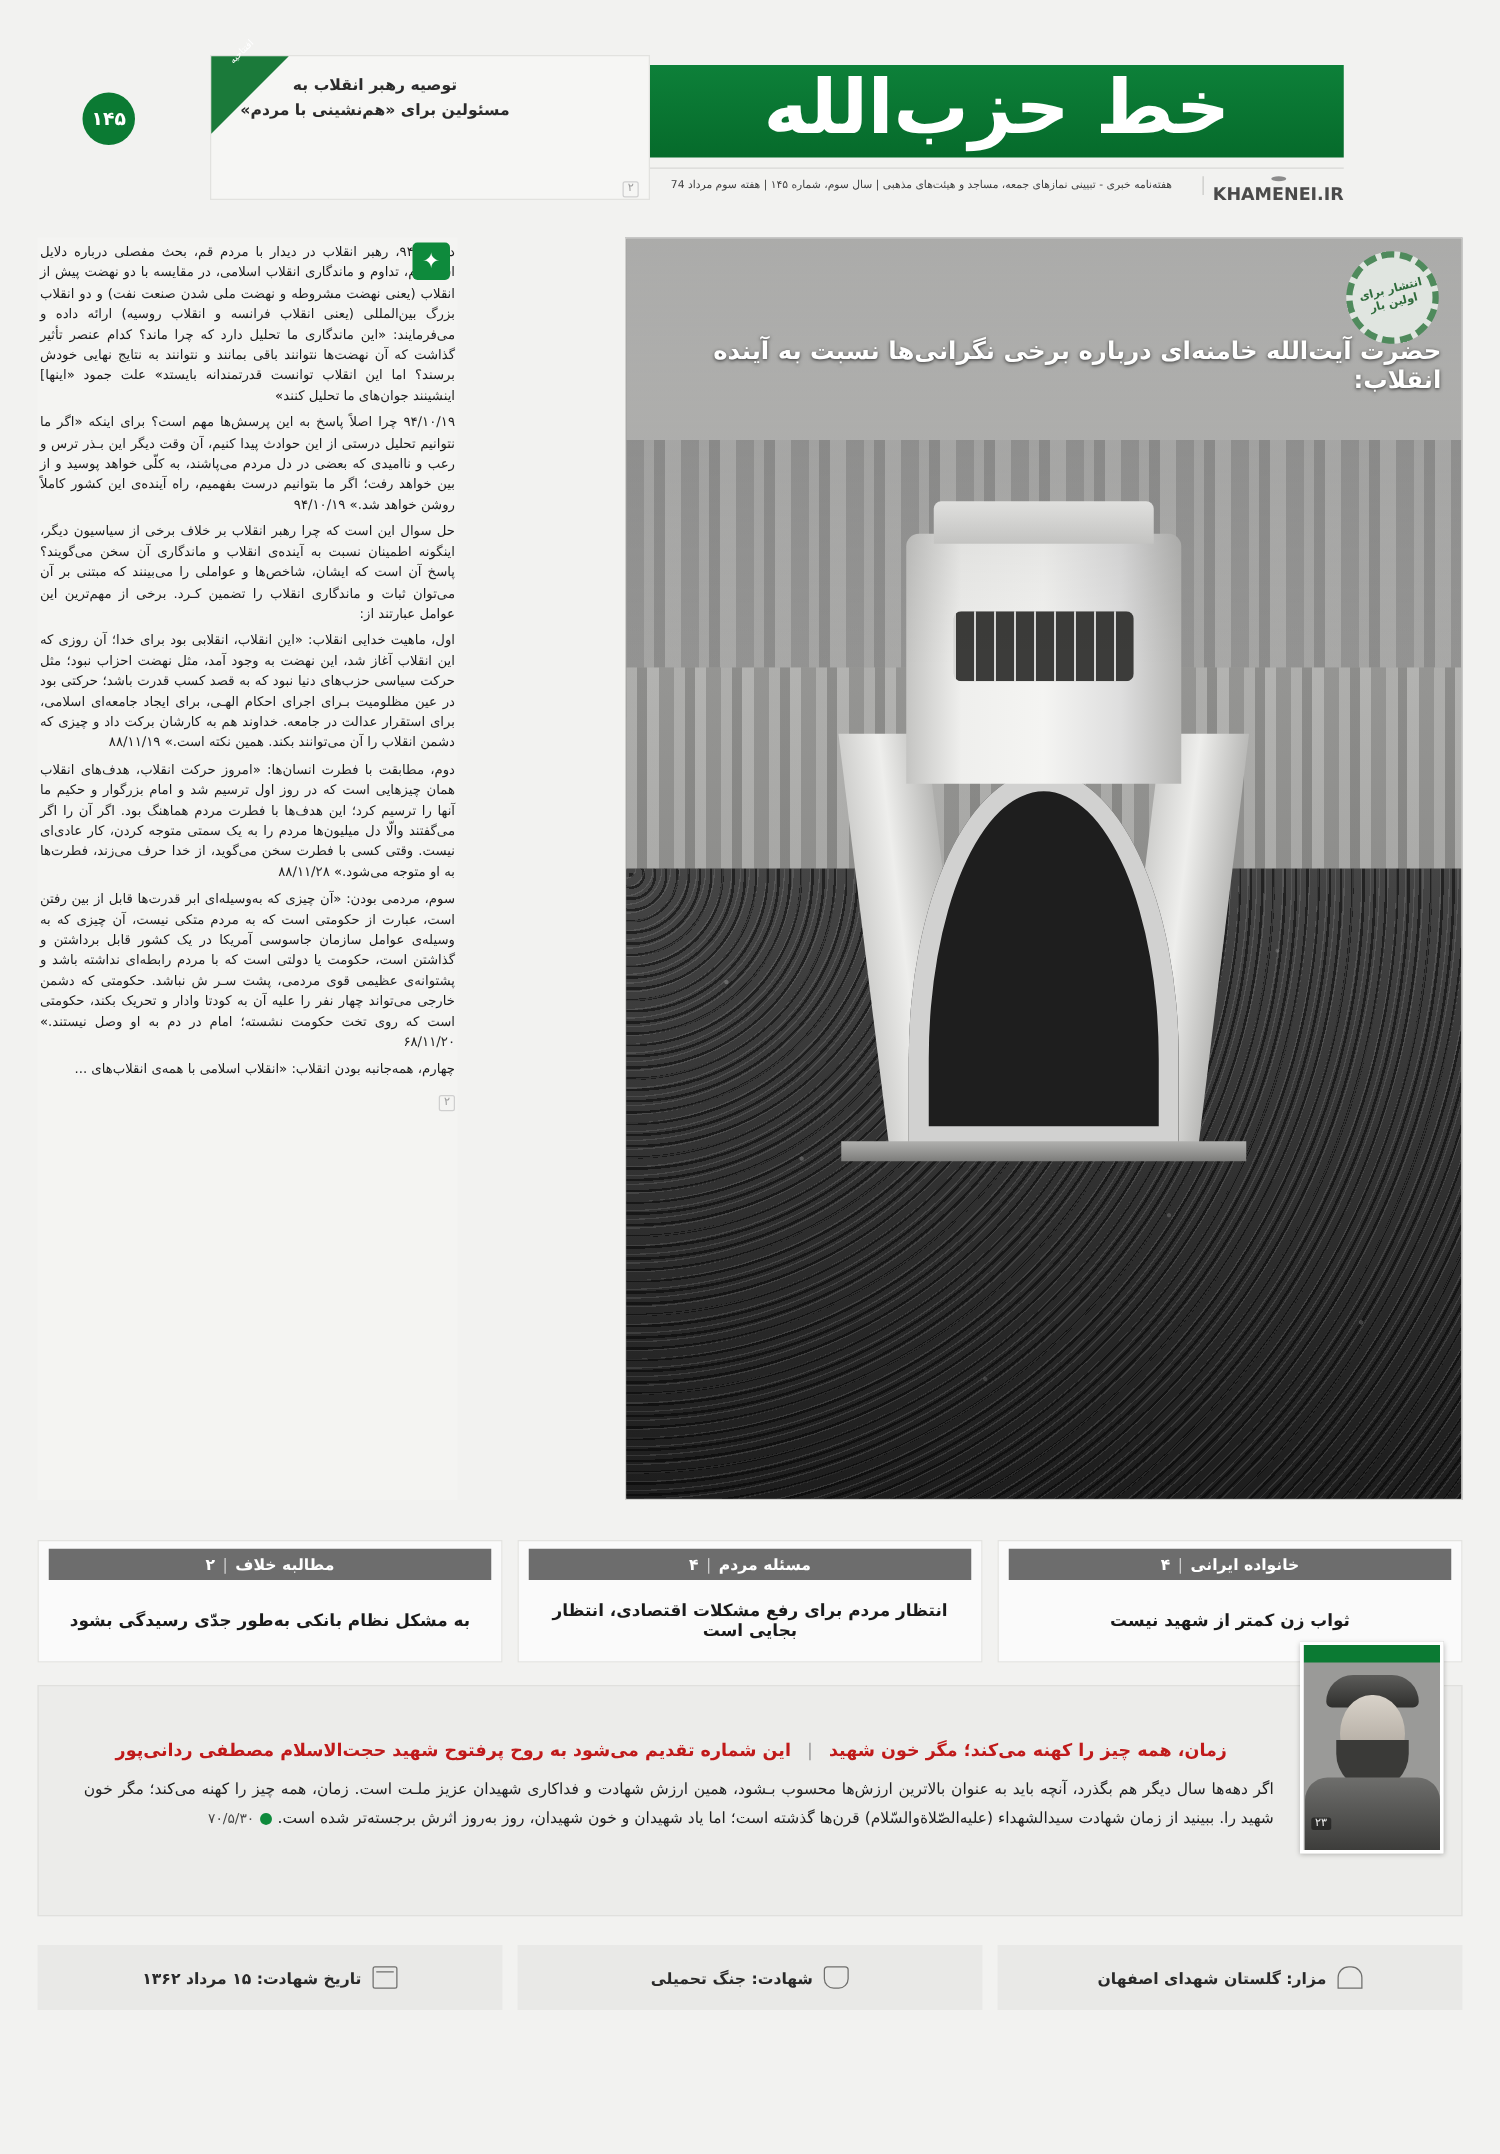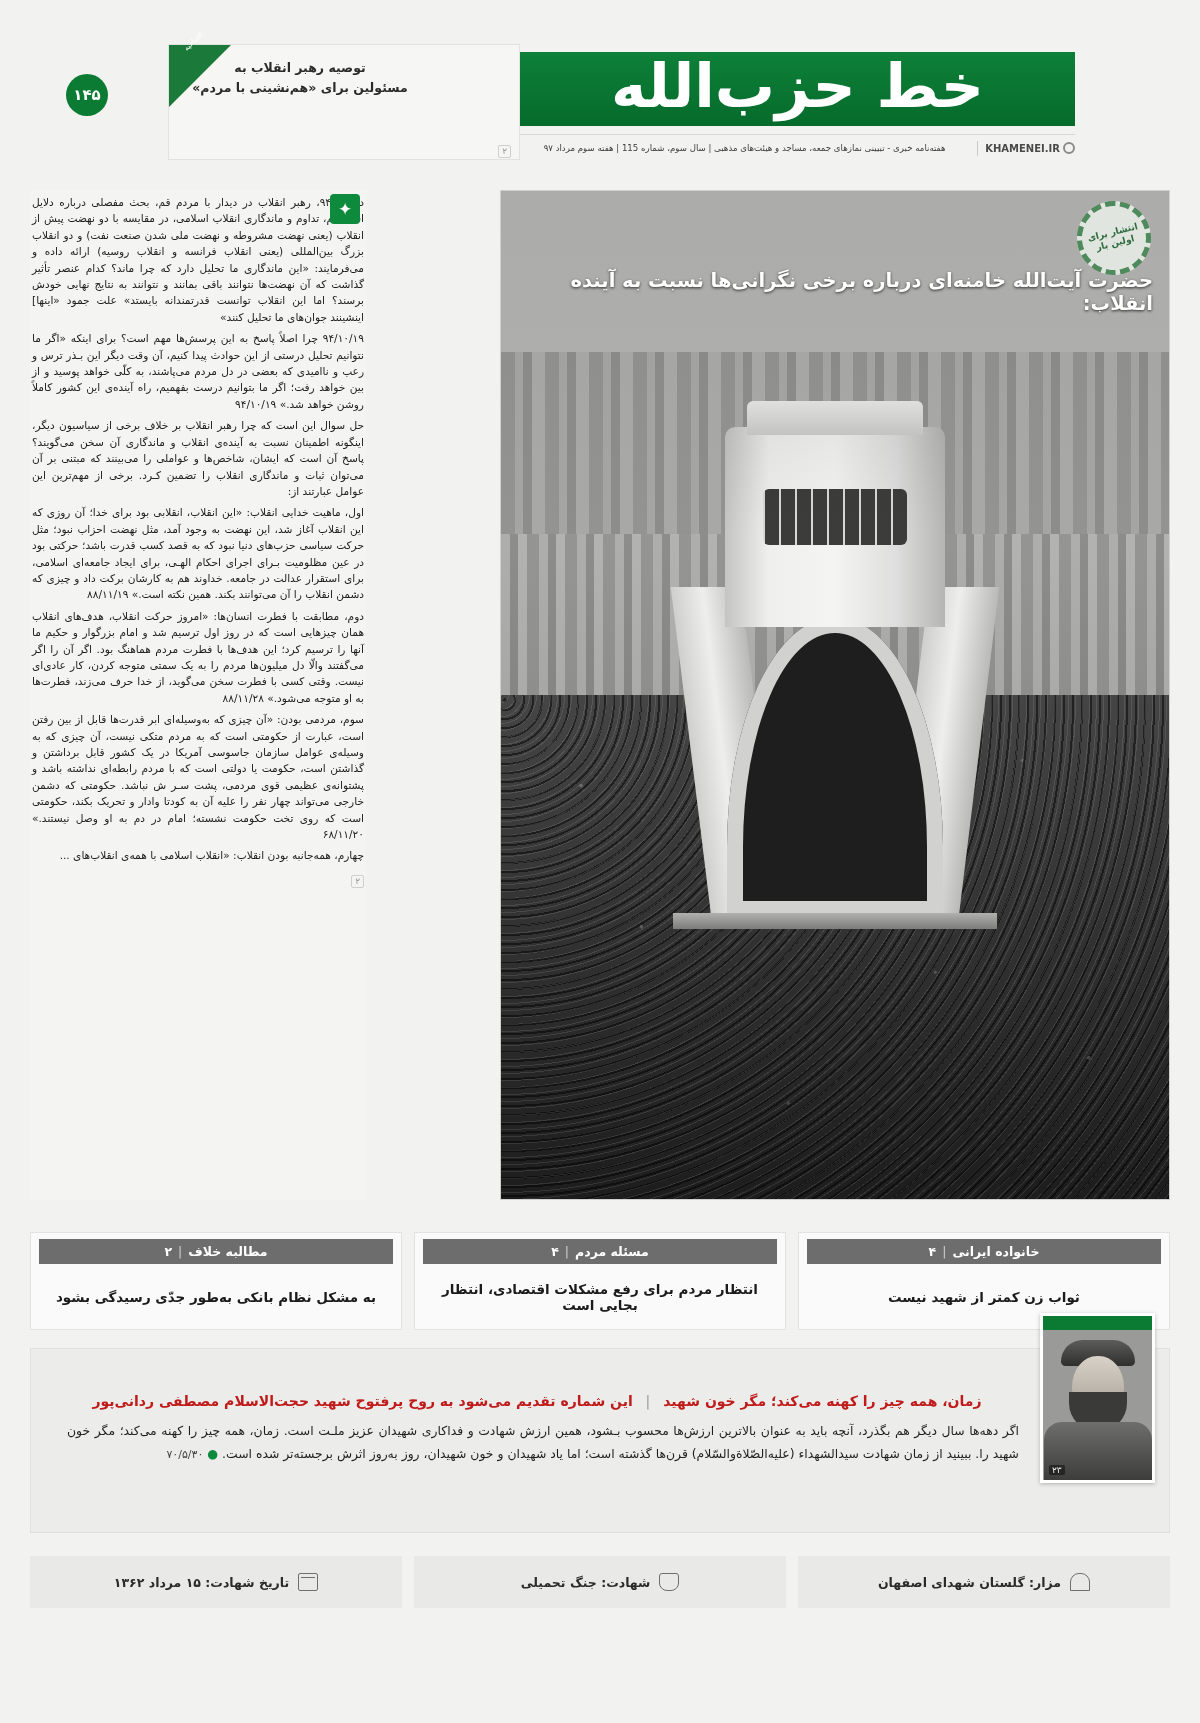--- a/index.html
+++ b/index.html
@@ -123,24 +123,25 @@
     align-items: center;
     justify-content: flex-start;
     gap: 8px;
     font-size: 8.5px;
     color: #3a3a3a;
     border-top: 1px solid #d8d8d5;
     padding-top: 3px;
   }
   .ms-brand {
     display: flex; align-items: center; gap: 3px;
-    font-size: 10px; font-weight: 700; color: #4a4a4a;
+    font-size: 14px; font-weight: 700; color: #4a4a4a;
     padding-left: 7px;
     border-left: 1px solid #c9c9c6;
     height: 15px;
+    flex-direction: column;
   }
   .ms-brand .gearlogo {
     width: 12px; height: 12px;
     border-radius: 50%;
     border: 2px solid #8b8b8b;
     position: relative;
   }
   .ms-line {
     flex: 1;
     text-align: center;
@@ -400,21 +401,21 @@
     top: 76px; width: 58px; height: 40px; border-radius: 0 0 29px 29px;
     background: #3a3a38;
   }
   .mp-body {
     position:absolute; left:50%; transform:translateX(-50%);
     bottom: 0; width: 108px; height: 58px;
     background: linear-gradient(180deg,#6e6e6c,#3d3d3b);
     border-radius: 18px 18px 0 0;
   }
   .mp-num {
-    position:absolute; left: 6px; bottom: 5px;
+    position:absolute; left: 6px; bottom: 16px;
     font-size: 9px; color: #f2f2f2; background: rgba(0,0,0,.45);
     padding: 0 3px; border-radius: 2px;
   }
   .martyr-title {
     padding: 44px 150px 0 24px;
     text-align: center;
     font-size: 14px;
     font-weight: 700;
     color: #c01a1a;
   }
@@ -482,21 +483,21 @@
     <div class="masthead">
       <div class="masthead-logo">خط حزب‌الله</div>
     </div>
     <div class="issue-badge">۱۴۵</div>
 
     <div class="masthead-sub">
       <div class="ms-brand">
         <span class="gearlogo"></span>
         <span>KHAMENEI.IR</span>
       </div>
-      <div class="ms-line">هفته‌نامه خبری - تبیینی نمازهای جمعه، مساجد و هیئت‌های مذهبی | سال سوم، شماره 115 | هفته سوم مرداد ۹۷</div>
+      <div class="ms-line">هفته‌نامه خبری - تبیینی نمازهای جمعه، مساجد و هیئت‌های مذهبی | سال سوم، شماره ۱۴۵ | هفته سوم مرداد 74</div>
     </div>
   </div>
 
   <div class="body-wrap">
 
     <div class="photo-col">
       <div class="sky"></div>
       <div class="skyline"></div>
       <div class="midground"></div>
       <div class="mid-blocks"></div>

